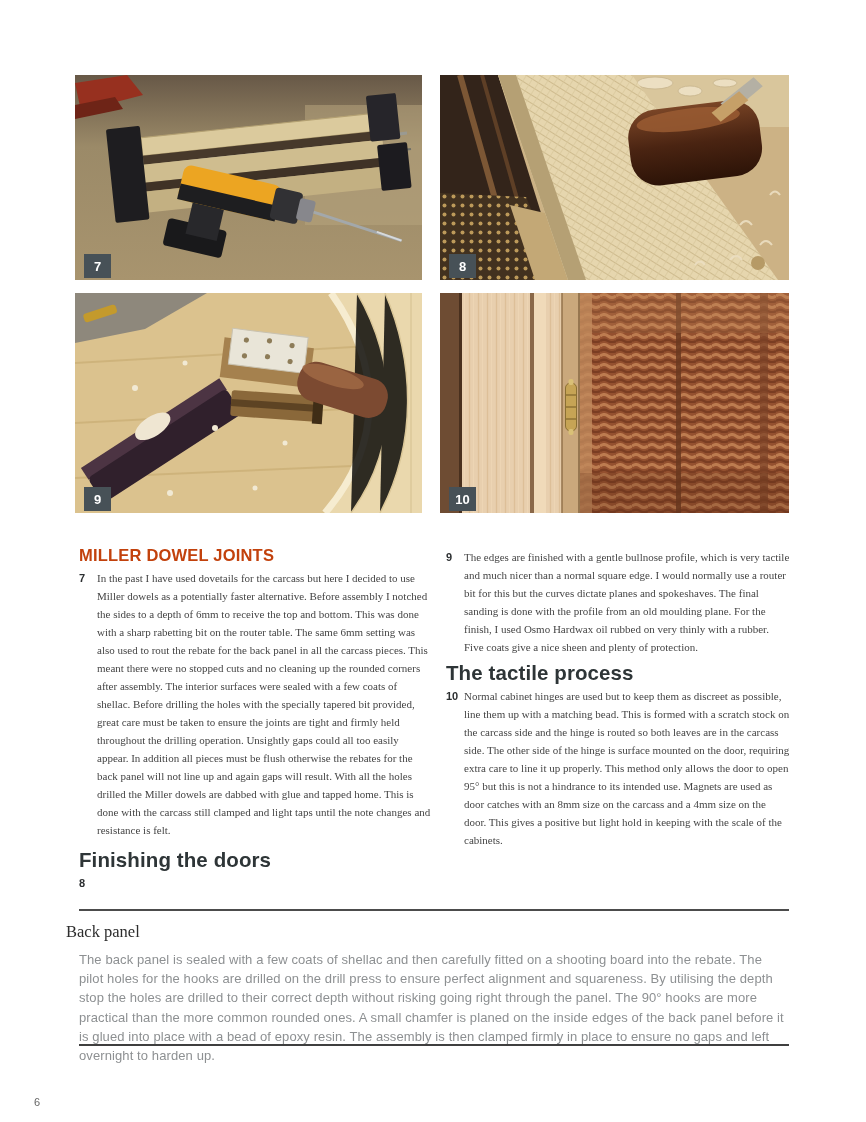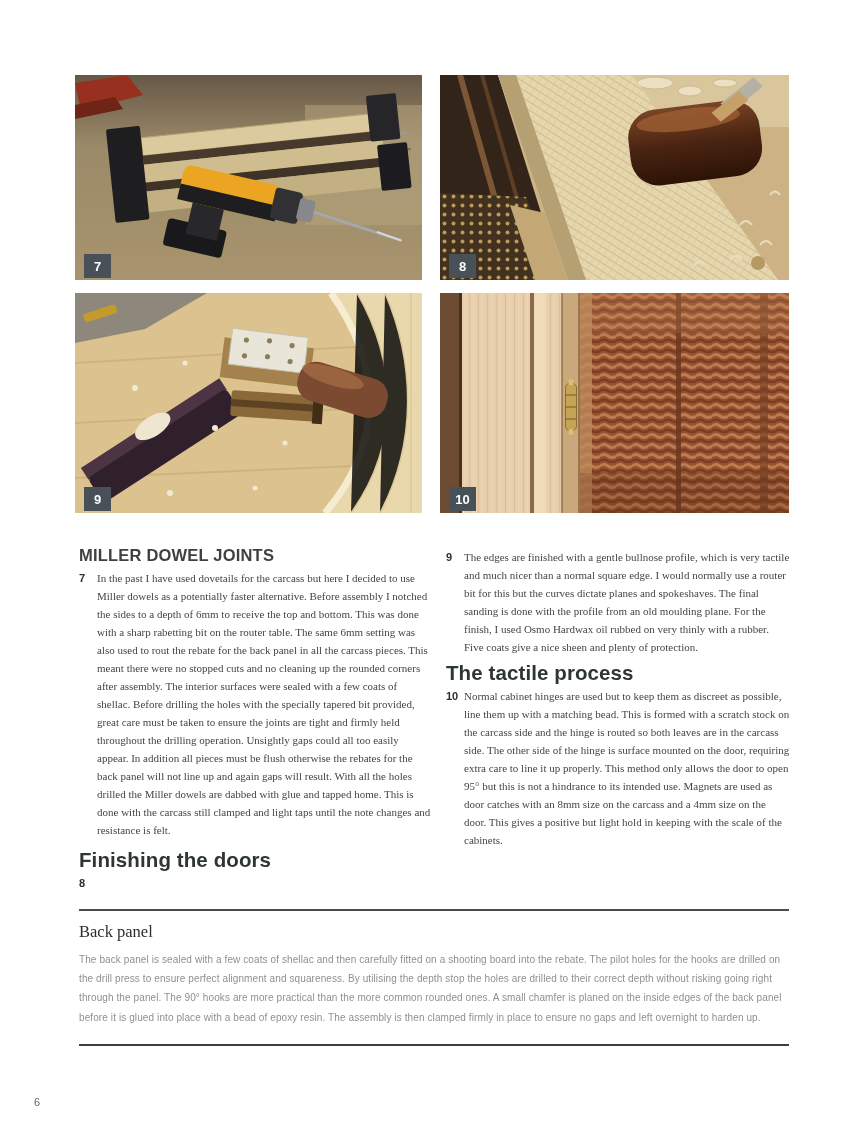--- a/index.html
+++ b/index.html
@@ -20,45 +20,45 @@
     background:#475157;color:#fff;
     font-family:"Liberation Sans",sans-serif;font-size:13px;font-weight:bold;
     display:flex;align-items:center;justify-content:center;padding:0 6px;
   }
   
   .col{position:absolute;color:#454545;font-size:11px;line-height:18px;}
   #col-left{left:79px;top:546px;width:352px;}
   #col-right{left:446px;top:548px;width:344px;}
   h2.caps{
     margin:0 0 5px 0;font-family:"Liberation Sans",sans-serif;
-    font-size:16.5px;font-weight:700;letter-spacing:.2px;color:#404040;
+    font-size:16.5px;font-weight:700;letter-spacing:.2px;color:#c2410c;
   }
   h3.sec{
     margin:12px 0 5px 0;font-family:"Liberation Sans",sans-serif;
     font-size:20.5px;font-weight:700;color:#2e3537;letter-spacing:.1px;
   }
   #col-right h3.sec{margin-top:8px;}
   .item{position:relative;padding-left:18px;margin:0 0 2px 0;text-align:left;}
   .item .num{
     position:absolute;left:0;top:0;
     font-family:"Liberation Sans",sans-serif;font-weight:700;
     font-size:11px;color:#2c2f31;
   }
   .cont{padding-left:18px;margin:0 0 2px 0;}
   
   .rule{position:absolute;left:79px;width:710px;height:2px;background:#4c4c4c;}
   #rule-top{top:909px;}
   #rule-bottom{top:1044px;height:2px;background:#3f3f3f;}
   #backpanel-title{
-    position:absolute;left:79px;top:922px;
+    position:absolute;left:66px;top:922px;
     font-family:"Liberation Serif",serif;font-size:16.5px;color:#2d2d2d;
   }
   #backpanel-body{
     position:absolute;left:79px;top:950px;width:710px;
-    font-family:"Liberation Sans",sans-serif;font-size:10px;line-height:19.2px;
+    font-family:"Liberation Sans",sans-serif;font-size:13px;line-height:19.2px;
     color:#8d9092;letter-spacing:.1px;
   }
   #page-number{
     position:absolute;left:34px;top:1096px;
     font-family:"Liberation Sans",sans-serif;font-size:11px;color:#666;
   }
 </style>
 </head>
 <body>
 

